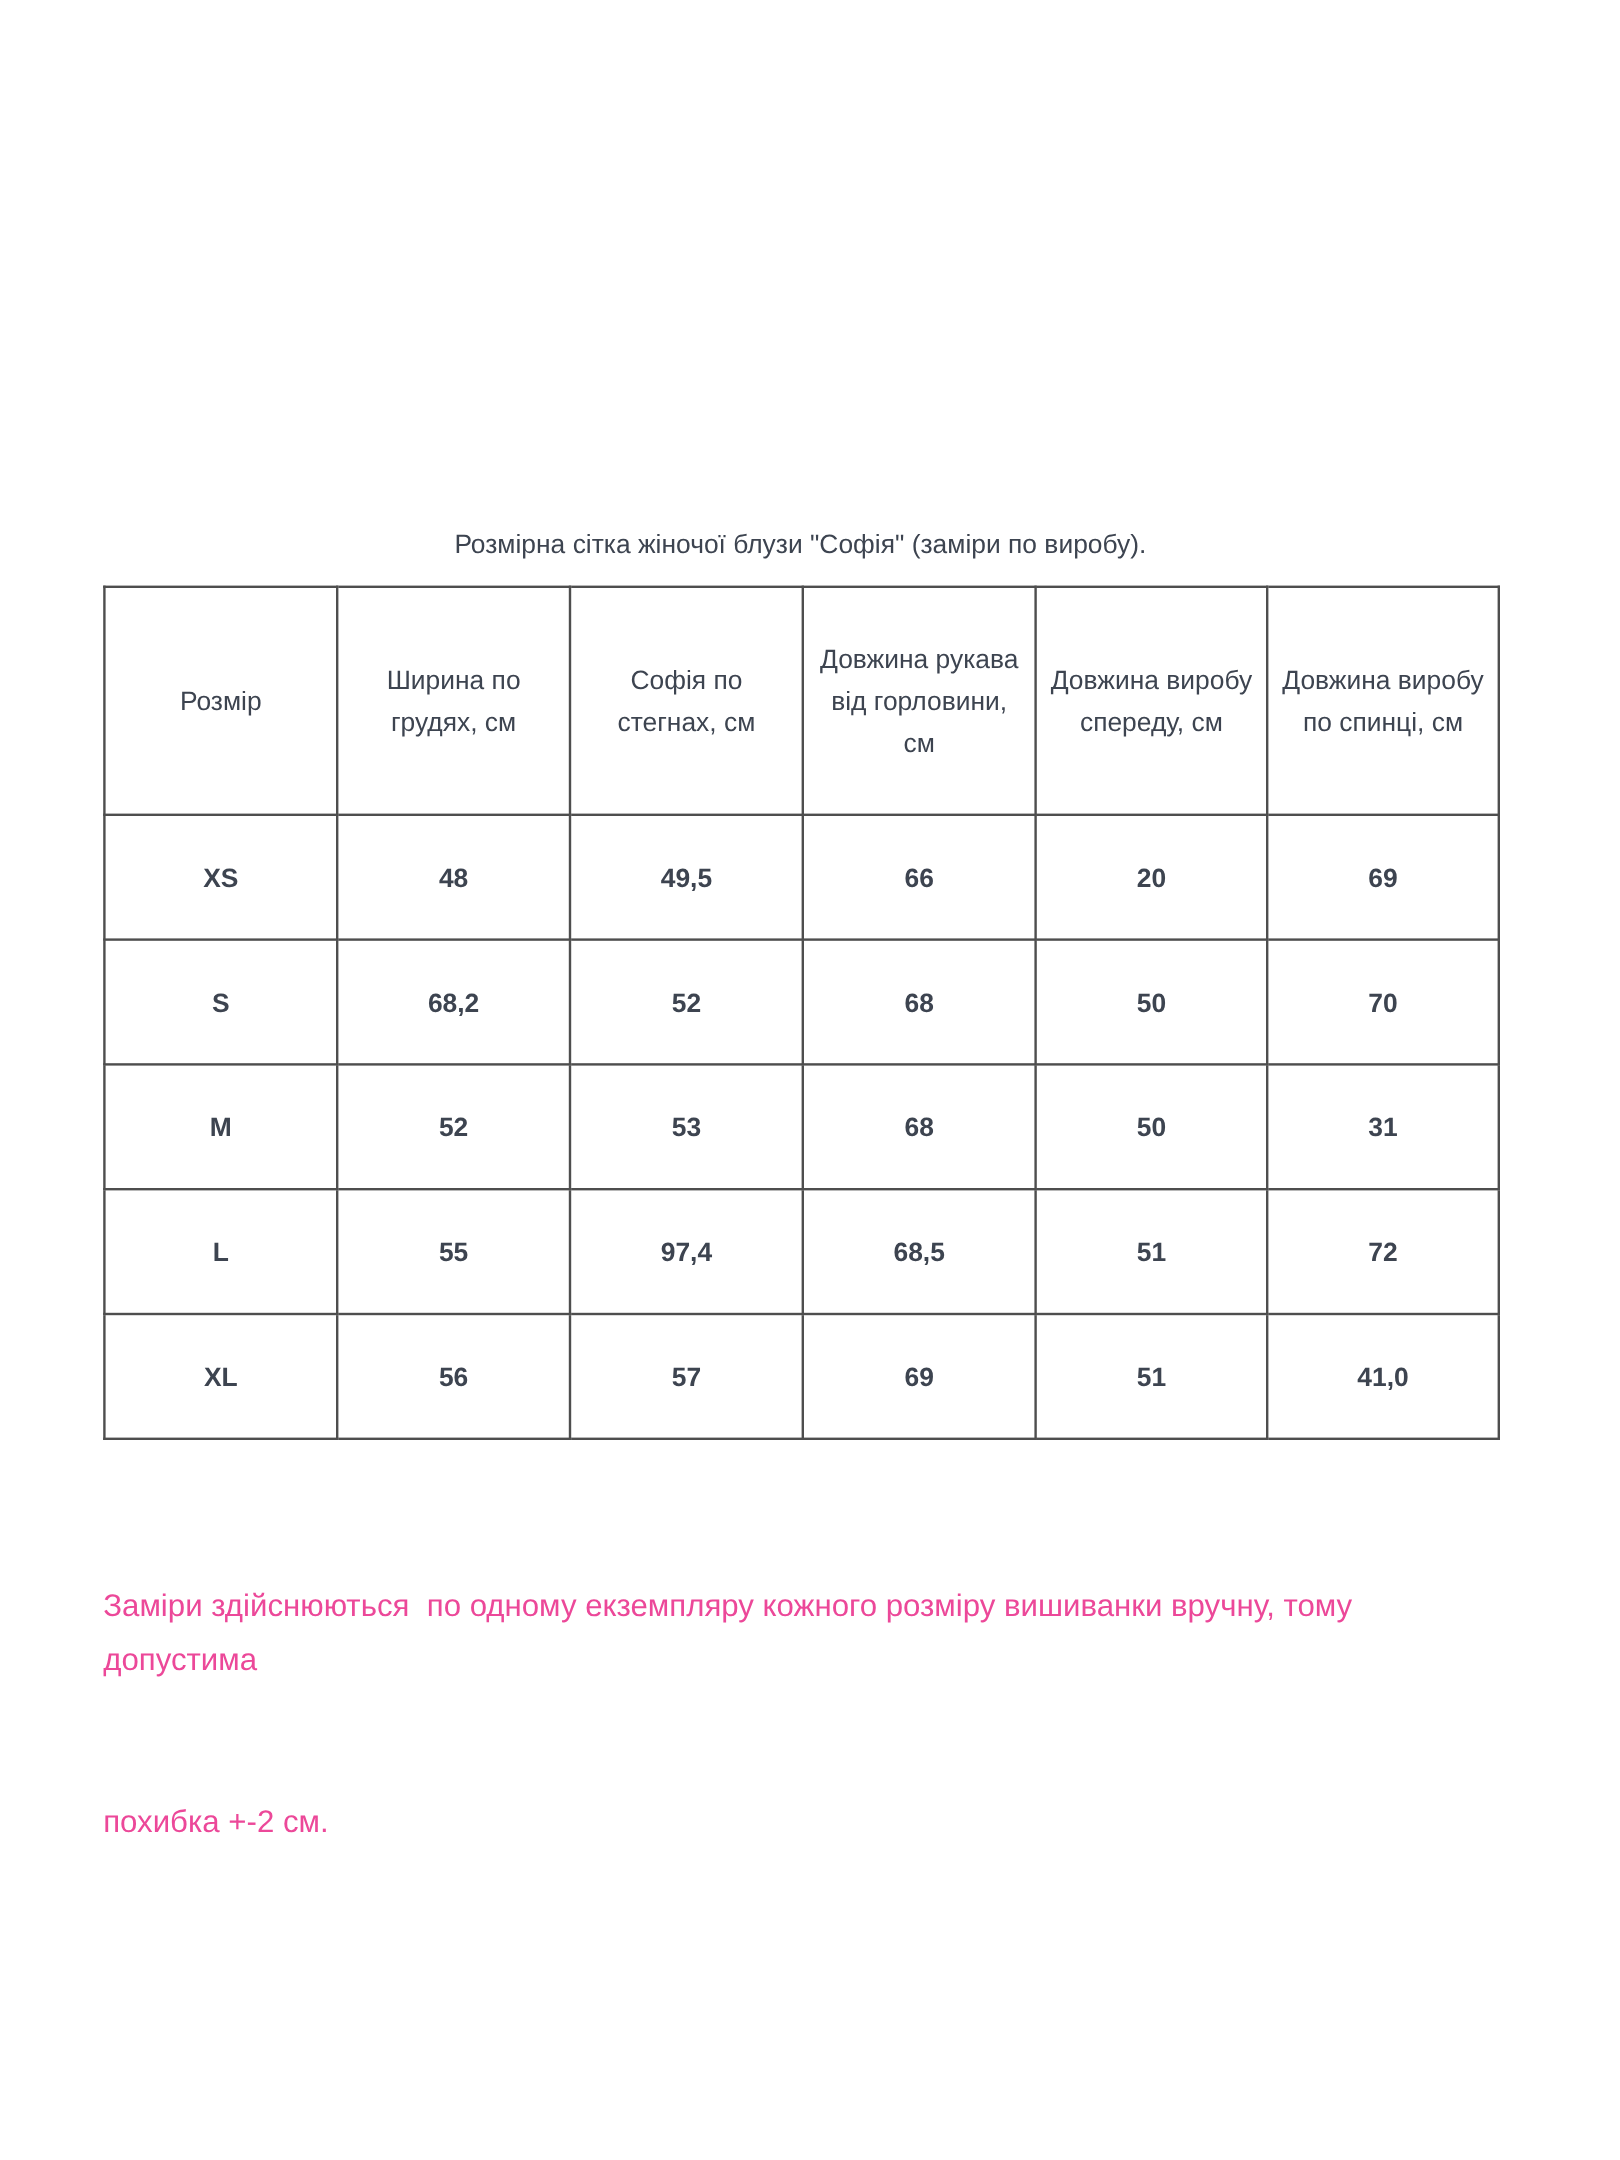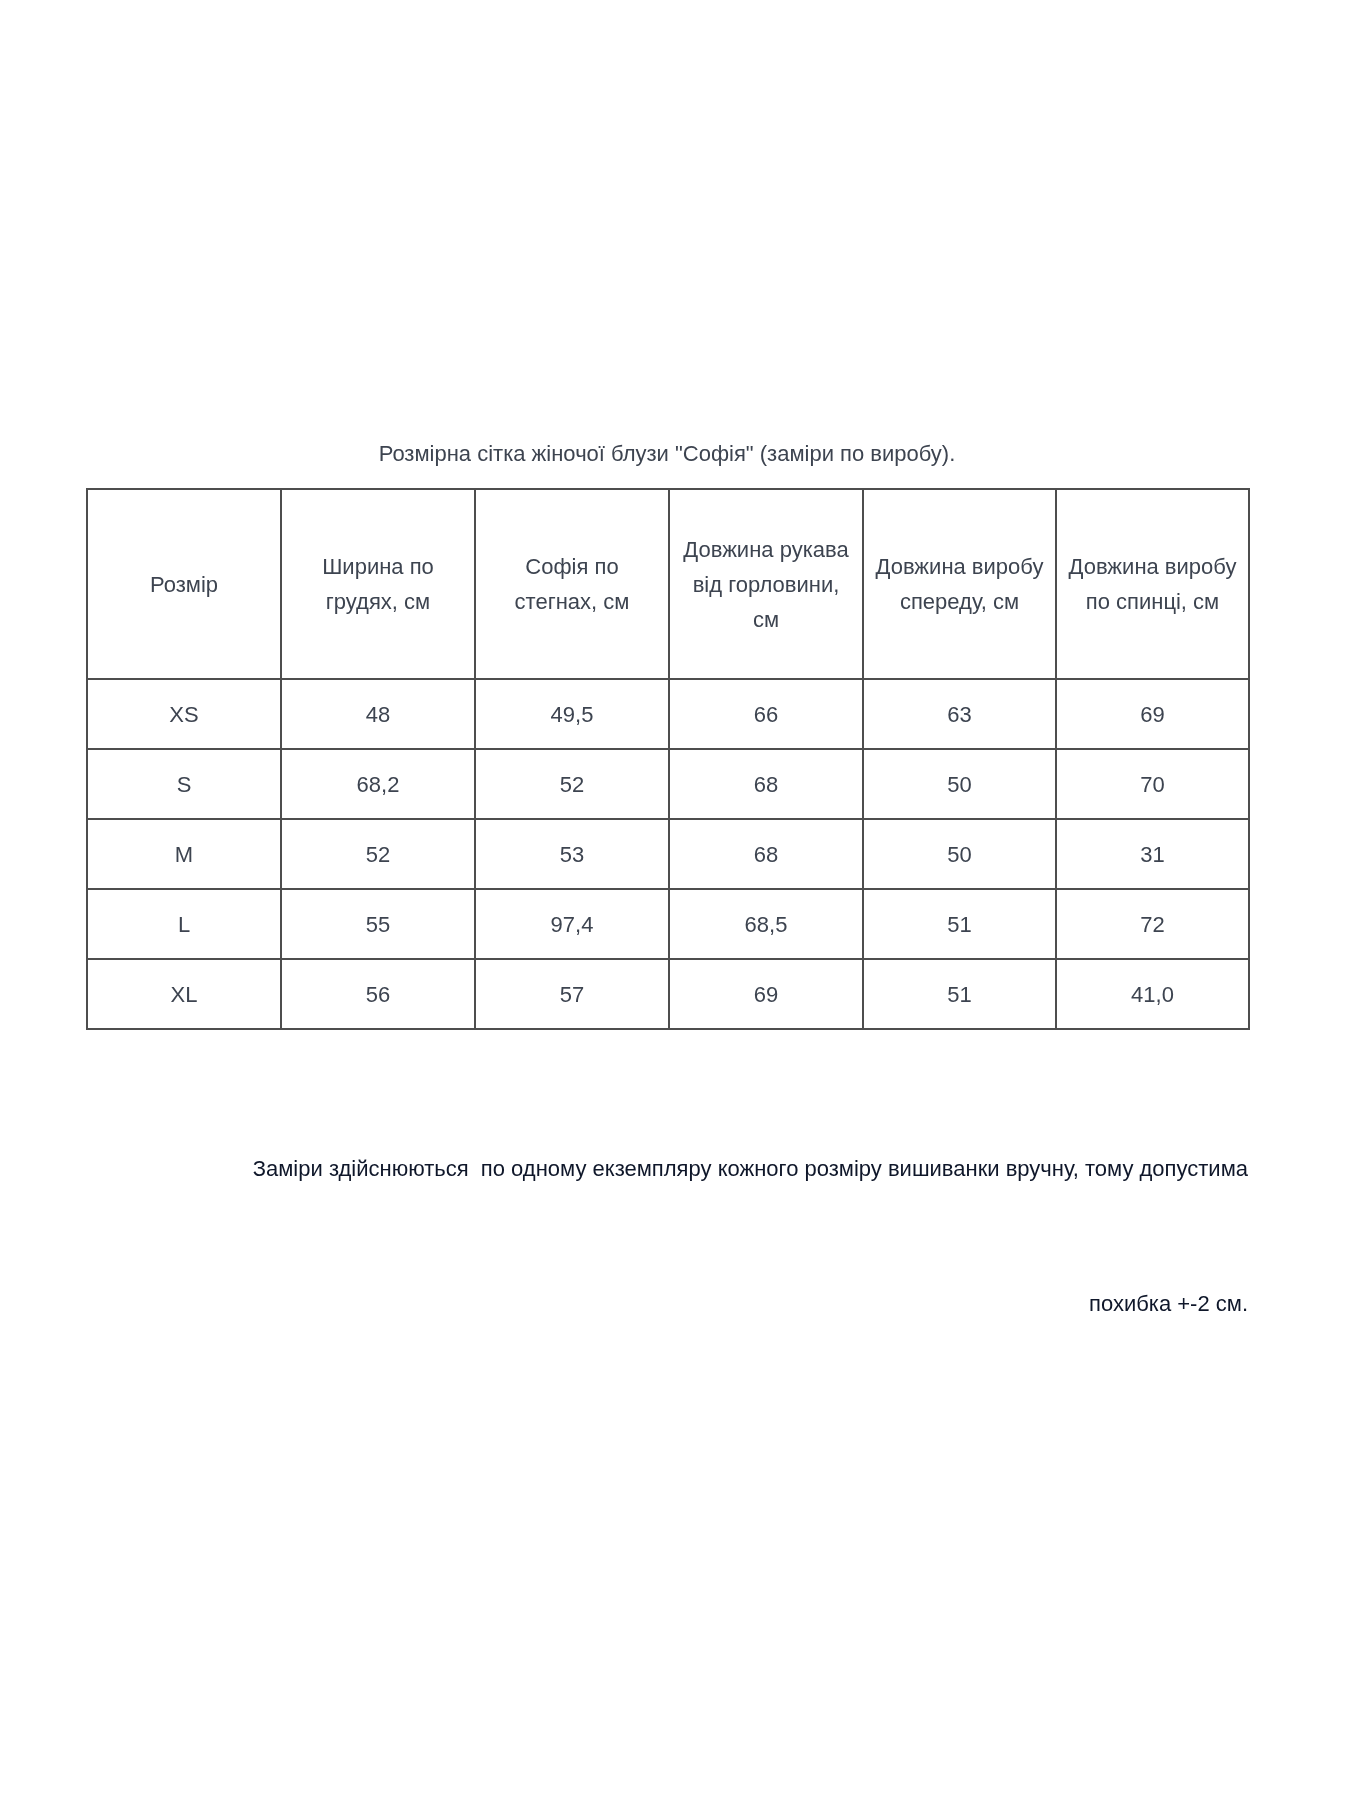--- a/index.html
+++ b/index.html
@@ -36,27 +36,27 @@
     border: 2px solid #4e4e4e;
     text-align: center;
     vertical-align: middle;
     font-size: 22px;
     line-height: 35px;
     color: #3d4450;
     padding: 0 10px;
     box-sizing: border-box;
   }
   tr.header-row td { height: 190px; }
-  tr.data-row td   { height: 70px; }
+  tr.data-row td   { height: 104px; font-weight: bold; }
   .table-note {
     margin-top: 26px;
-    text-align: right;
-    font-size: 22px;
+    text-align: left;
+    font-size: 26px;
     line-height: 45px;
-    color: #0f172a;
+    color: #ec4899;
     white-space: pre-wrap;
   }
 </style>
 </head>
 <body>
 
 <div class="content">
 
   <div class="page-title">
     <div>Розмірна сітка жіночої блузи "Софія" (заміри по виробу).</div>
@@ -78,21 +78,21 @@
         <td>Софія по стегнах, см</td>
         <td>Довжина рукава від горловини, см</td>
         <td>Довжина виробу спереду, см</td>
         <td>Довжина виробу по спинці, см</td>
       </tr>
       <tr class="data-row">
         <td>XS</td>
         <td>48</td>
         <td>49,5</td>
         <td>66</td>
-        <td>63</td>
+        <td>20</td>
         <td>69</td>
       </tr>
       <tr class="data-row">
         <td>S</td>
         <td>68,2</td>
         <td>52</td>
         <td>68</td>
         <td>50</td>
         <td>70</td>
       </tr>

